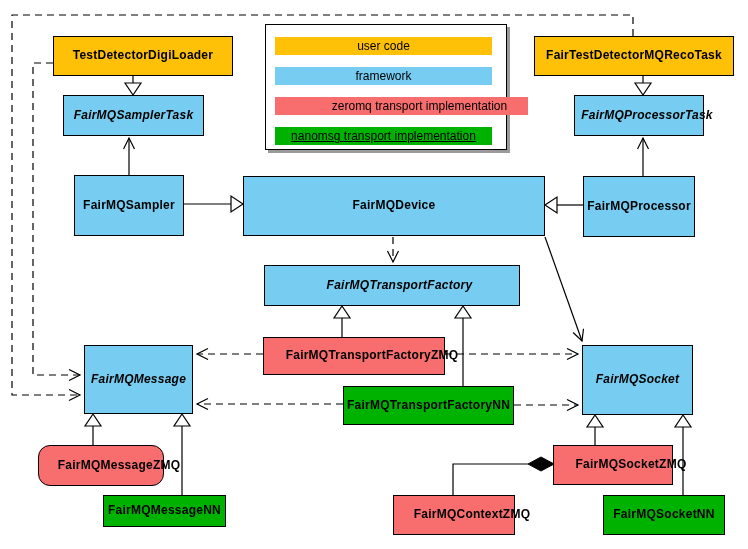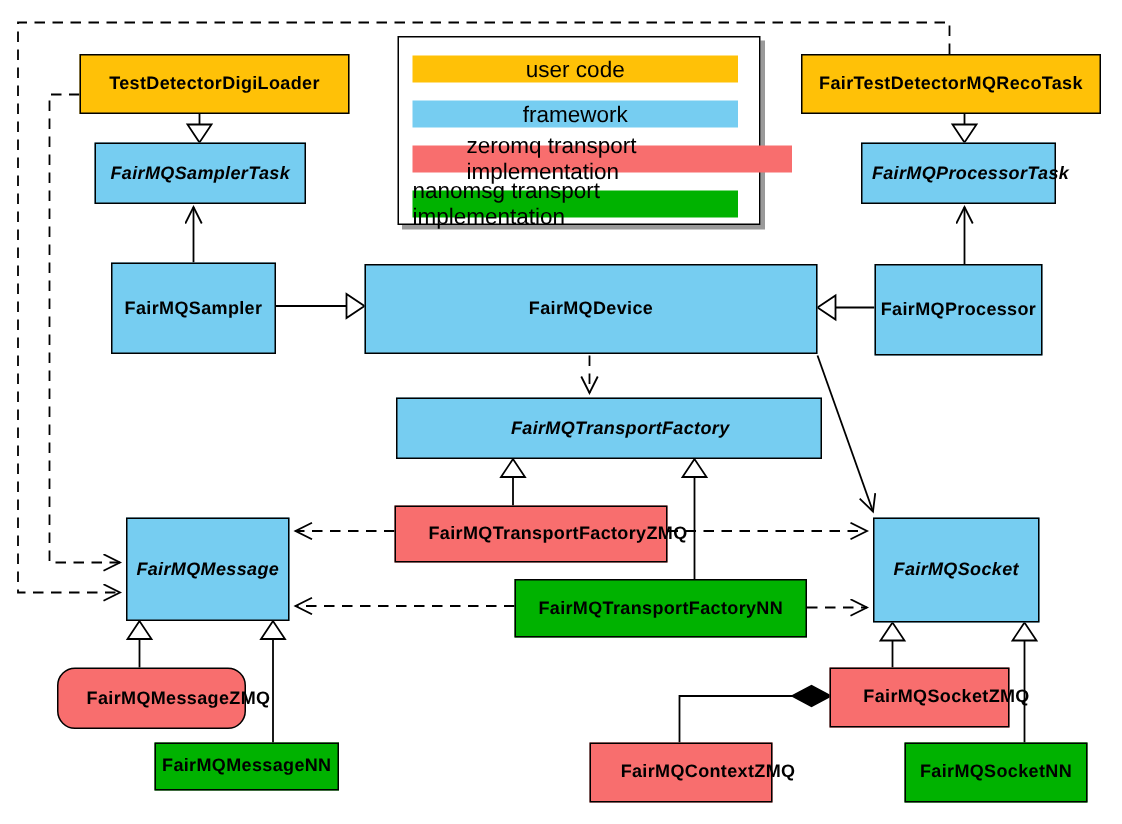--- a/index.html
+++ b/index.html
@@ -22,26 +22,26 @@
   .c-green{background:#00B200;}
   .legend{
     position:absolute;z-index:2;box-sizing:border-box;
     left:265px;top:24px;width:242px;height:126px;
     background:#ffffff;border:1px solid #000000;
     box-shadow:3px 3px 0 #9a9a9a;
   }
   .legend .bar{
     position:absolute;left:9px;width:217px;height:18px;
     display:flex;align-items:center;justify-content:center;
-    font-size:15px;color:#000000;
+    font-size:12px;color:#000000;
   }
   .bar.b0{top:12px;}
   .bar.b1{top:42px;}
   .bar.b2{top:72px;}
-  .bar.b3{top:102px;}
+  .bar.b3{top:102px;text-decoration:underline;}
 </style>
 </head>
 <body>
 
 <div id="stage">
 
   <svg class="wires" width="748" height="549" viewBox="0 0 748 549">
     <defs>
       <marker id="oa" markerWidth="16" markerHeight="14" refX="12" refY="6" orient="auto" markerUnits="userSpaceOnUse">
         <path d="M1,0.5 L12,6 L1,11.5" fill="none" stroke="#000" stroke-width="1.2"></path>
@@ -116,25 +116,25 @@
   <div class="box c-blue abstract" style="left:63px;top:95px;width:141px;height:41px;">FairMQSamplerTask</div>
 
   <div class="box c-blue abstract" style="left:574px;top:95px;width:130px;height:41px;padding-left:16px;">FairMQProcessorTask</div>
 
   <div class="box c-blue" style="left:74px;top:175px;width:110px;height:61px;">FairMQSampler</div>
 
   <div class="box c-blue" style="left:243px;top:176px;width:302px;height:60px;">FairMQDevice</div>
 
   <div class="box c-blue" style="left:583px;top:176px;width:112px;height:61px;">FairMQProcessor</div>
 
-  <div class="box c-blue abstract" style="left:264px;top:265px;width:284px;height:41px;padding-left:15px;">FairMQTransportFactory</div>
+  <div class="box c-blue abstract" style="left:264px;top:265px;width:256px;height:41px;padding-left:15px;">FairMQTransportFactory</div>
 
   <div class="box c-red" style="left:263px;top:337px;width:182px;height:38px;">FairMQTransportFactoryZMQ</div>
 
-  <div class="box c-green" style="left:343px;top:386px;width:195px;height:39px;">FairMQTransportFactoryNN</div>
+  <div class="box c-green" style="left:343px;top:386px;width:171px;height:39px;">FairMQTransportFactoryNN</div>
 
   <div class="box c-blue abstract" style="left:84px;top:345px;width:109px;height:69px;">FairMQMessage</div>
 
   <div class="box c-blue abstract" style="left:582px;top:345px;width:111px;height:70px;">FairMQSocket</div>
 
   <div class="box c-red" style="left:38px;top:445px;width:126px;height:41px;border-radius:12px;">FairMQMessageZMQ</div>
 
   <div class="box c-green" style="left:103px;top:495px;width:123px;height:32px;">FairMQMessageNN</div>
 
   <div class="box c-red" style="left:553px;top:445px;width:120px;height:40px;">FairMQSocketZMQ</div>

